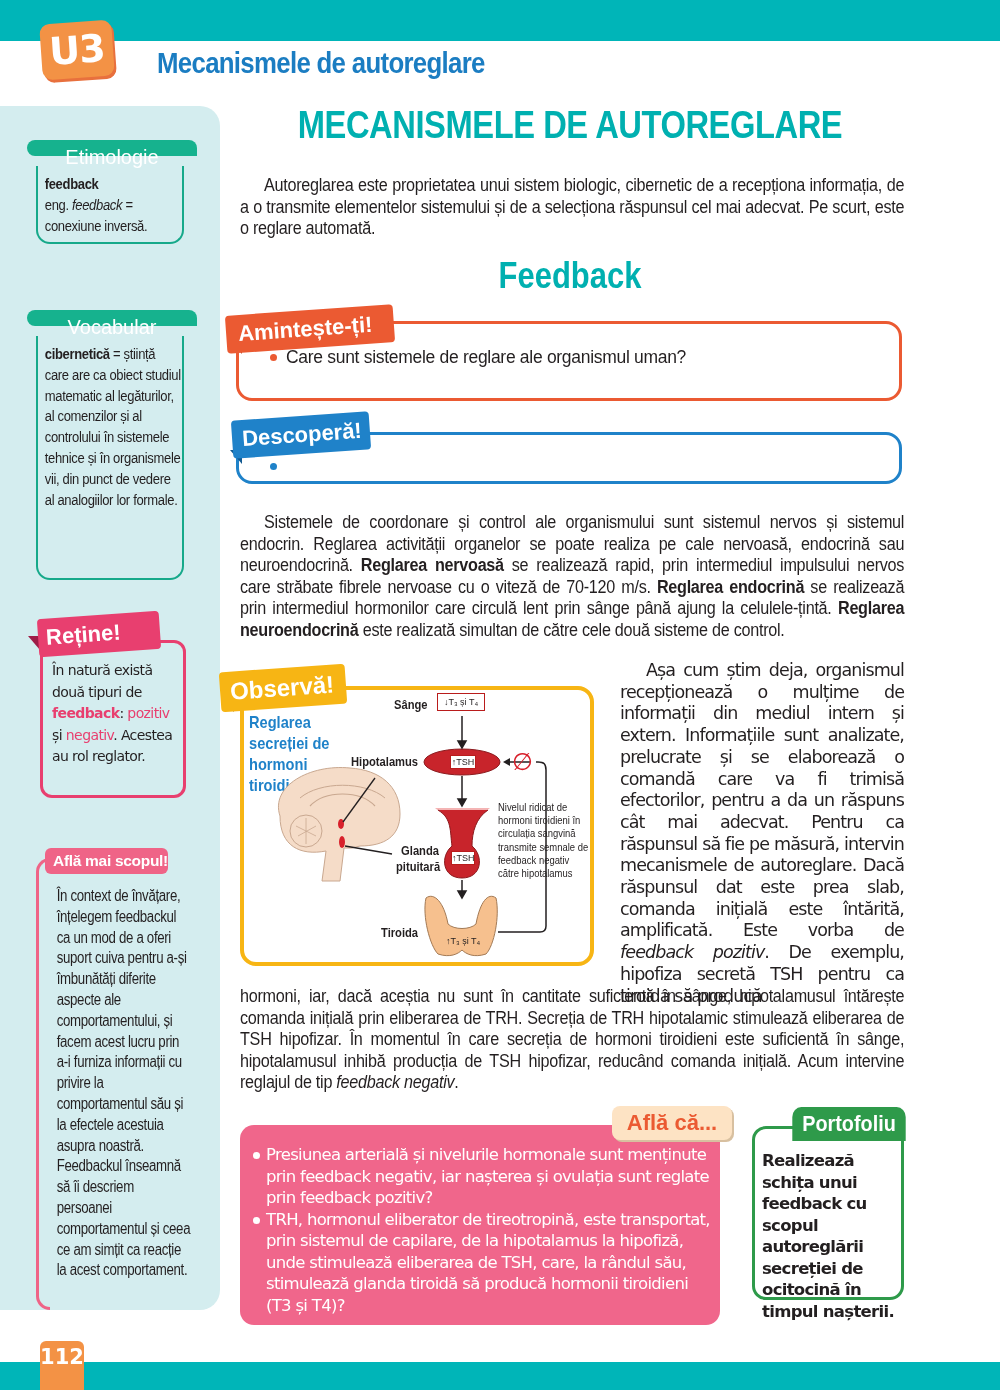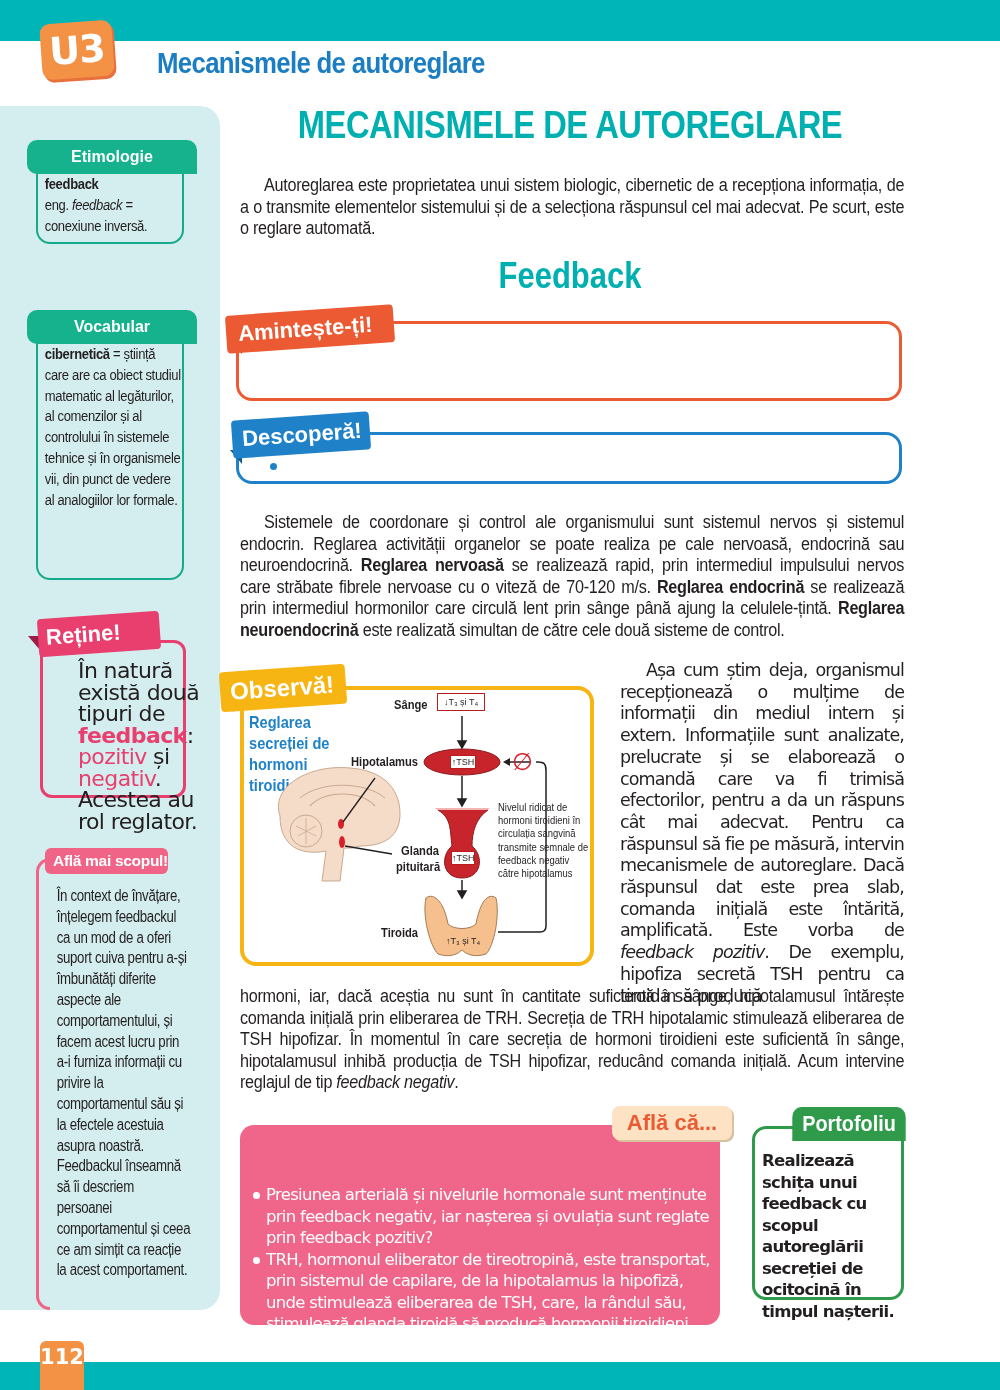--- a/index.html
+++ b/index.html
@@ -14,32 +14,32 @@
     transform: rotate(-4deg); color: #fff; font-weight: bold; font-size: 38px; text-align: center; line-height: 56px;
     box-shadow: 2px 3px 0 #e8703d; font-family: "DejaVu Sans", sans-serif; letter-spacing: -1px; }
   #chapter-title { left: 157px; top: 46px; font-size: 30px; font-weight: bold; color: #1b7dc2; letter-spacing: -0.8px;
     font-family: "Liberation Sans", sans-serif; transform: scaleX(0.86); transform-origin: left top; }
   #page-number { left: 40px; top: 1341px; width: 44px; height: 49px; background: #f39245; border-radius: 6px 6px 0 0;
     color: #fff; font-weight: bold; font-size: 21px; text-align: center; padding-top: 4px; font-family: "DejaVu Sans", sans-serif; }
 
   
   #sidebar { left: 0; top: 106px; width: 220px; height: 1204px; background: #d4edef; border-radius: 0 20px 20px 0; }
   .side-box { position: absolute; left: 36px; width: 148px; background: #d4edef; border: 2.5px solid #16a98a; border-radius: 0 0 14px 14px; border-top: none; }
-  .side-head { position: absolute; left: 27px; width: 170px; height: 34px; background: #16b28e; color: #fff; font-weight: bold;
-    font-size: 16px; text-align: center; line-height: 34px; border-radius: 10px 10px 0 10px; font-family: "Liberation Sans", sans-serif; }
+  .side-head { position: absolute; left: 27px; width: 170px; height: 16px; background: #16b28e; color: #fff; font-weight: normal;
+    font-size: 20px; text-align: center; line-height: 34px; border-radius: 10px 10px 0 10px; font-family: "Liberation Sans", sans-serif; }
   .side-text { font-size: 15.5px; line-height: 20.8px; color: #231f20; padding: 6px 0 8px 8px; letter-spacing: -0.4px;
     font-family: "Liberation Sans", sans-serif; transform: scaleX(0.84); transform-origin: left top; width: 170px; }
   .side-text b { font-weight: bold; }
 
   #retine-box { left: 40px; top: 640px; width: 146px; height: 158px; border: 3px solid #e83f6f; border-radius: 12px; }
   #retine-head { left: 38px; top: 615px; width: 122px; height: 38px; background: #e83f6f; color: #fff; font-weight: bold;
     font-size: 22px; line-height: 38px; padding-left: 8px; transform: rotate(-4deg); border-radius: 4px;
     font-family: "Liberation Sans", sans-serif; }
   #retine-fold { left: 28px; top: 636px; width: 0; height: 0; border-top: 14px solid #9e1d47; border-left: 12px solid transparent; }
-  #retine-text { left: 52px; top: 660px; width: 130px; font-size: 22px; line-height: 21.5px; color: #231f20; font-family: "DejaVu Sans", sans-serif; letter-spacing: -0.6px; margin-left: 26px; }
+  #retine-text { left: 52px; top: 660px; width: 130px; font-size: 14px; line-height: 21.5px; color: #231f20; font-family: "DejaVu Sans", sans-serif; letter-spacing: -0.6px; }
   #retine-text .pink { color: #e83f6f; }
   #retine-text .pinkb { color: #e83f6f; font-weight: bold; }
 
   #afla-head { left: 45px; top: 848px; width: 123px; height: 26px; background: #ef6487; color: #fff; font-weight: bold; font-size: 15.5px;
     line-height: 26px; padding-left: 8px; border-radius: 6px; font-family: "Liberation Sans", sans-serif; letter-spacing: -0.3px; }
   #afla-line { left: 36px; top: 858px; width: 14px; height: 452px; border-left: 3px solid #ef6487; border-top: 3px solid #ef6487;
     border-bottom: 3px solid #ef6487; border-radius: 14px 0 0 14px; border-right: none; }
   #afla-text { left: 50px; top: 880px; }
 
   
@@ -87,21 +87,21 @@
   .hbox { position: absolute; background: #fff; border: 1px solid #b91c1c; font-size: 9px; font-family: "Liberation Sans", sans-serif; text-align: center; color: #231f20; }
 
   #para3 { left: 620px; top: 660px; width: 284px; font-size: 17.5px; line-height: 21.7px; text-align: justify; font-family: "DejaVu Sans", sans-serif;
     letter-spacing: -0.9px; color: #231f20; }
   #para4 { left: 240px; top: 986px; width: 718px; transform: scaleX(0.925); transform-origin: left top; }
 
   
   #stiai-box { left: 240px; top: 1125px; width: 480px; height: 200px; background: #f0668b; border-radius: 14px; }
   #stiai-head { left: 612px; top: 1106px; width: 120px; height: 34px; background: #fde3c4; color: #eb5a32; font-weight: bold; font-size: 22px;
     line-height: 34px; text-align: center; border-radius: 8px; font-family: "Liberation Sans", sans-serif; box-shadow: 2px 2px 0 #d8c0a0; }
-  #stiai-list { left: 250px; top: 1144px; width: 460px; margin-top: 40px; }
+  #stiai-list { left: 250px; top: 1144px; width: 460px; }
   #stiai-list li { color: #fff; font-size: 16.5px; line-height: 21.5px; font-family: "DejaVu Sans", sans-serif; letter-spacing: -0.7px; padding-left: 16px; }
   #stiai-list .dot { background: #fff; left: 3px; top: 8px; }
 
   
   #portofoliu-box { left: 752px; top: 1126px; width: 152px; height: 174px; border: 3px solid #2e9a4a; border-radius: 14px; background: #fff; }
   #portofoliu-head { left: 786px; top: 1107px; width: 126px; height: 34px; background: #2e9a4a; color: #fff; font-weight: bold; font-size: 22px;
     line-height: 34px; text-align: center; border-radius: 10px 10px 0 0; font-family: "Liberation Sans", sans-serif; transform: scaleX(0.9); }
   #portofoliu-text { left: 762px; top: 1150px; width: 140px; font-size: 16.5px; line-height: 21.5px; font-family: "DejaVu Sans", sans-serif; letter-spacing: -0.7px; color: #231f20; font-weight: bold; }
 </style>
 </head>
@@ -140,20 +140,21 @@
 <div id="afla-text" class="abs side-text" style="width:168px;font-size:15.8px;line-height:20.8px;">În context de învățare, înțelegem feedbackul ca un mod de a oferi suport cuiva pentru a-și îmbunătăți diferite aspecte ale comportamentului, și facem acest lucru prin a-i furniza informații cu privire la comportamentul său și la efectele acestuia asupra noastră. Feedbackul înseamnă să îi descriem persoanei comportamentul și ceea ce am simțit ca reacție la acest comportament.</div>
 
 <div id="main-title" class="abs">MECANISMELE DE AUTOREGLARE</div>
 <div id="intro" class="abs body-text indent">Autoreglarea este proprietatea unui sistem biologic, cibernetic de a recepționa informația, de a o transmite elementelor sistemului și de a selecționa răspunsul cel mai adecvat. Pe scurt, este o reglare automată.</div>
 <div id="feedback-title" class="abs">Feedback</div>
 
 <div id="aminteste-box" class="task-box"></div>
 <div id="aminteste-fold" class="abs"></div>
 <div id="aminteste-head" class="abs">Amintește-ți!</div>
 <ul id="aminteste-list" class="abs bullets">
+  <li><span class="dot"></span><span>Care sunt sistemele de reglare ale organismul uman?</span></li>
 </ul>
 
 <div id="descopera-box" class="task-box"></div>
 <div id="descopera-fold" class="abs"></div>
 <div id="descopera-head" class="abs">Descoperă!</div>
 <ul id="descopera-list" class="abs bullets">
   <li><span class="dot"></span></li>
 </ul>
 
 <div id="para2" class="abs body-text indent"><span>Sistemele de coordonare și control ale organismului sunt sistemul nervos și sistemul endocrin. Reglarea activității organelor se poate realiza pe cale nervoasă, endocrină sau neuroendocrină. </span><b>Reglarea nervoasă</b><span> se realizează rapid, prin intermediul impulsului nervos care străbate fibrele nervoase cu o viteză de 70-120 m/s. </span><b>Reglarea endocrină</b><span> se realizează prin intermediul hormonilor care circulă lent prin sânge până ajung la celulele-țintă. </span><b>Reglarea neuroendocrină</b><span> este realizată simultan de către cele două sisteme de control.</span></div>

